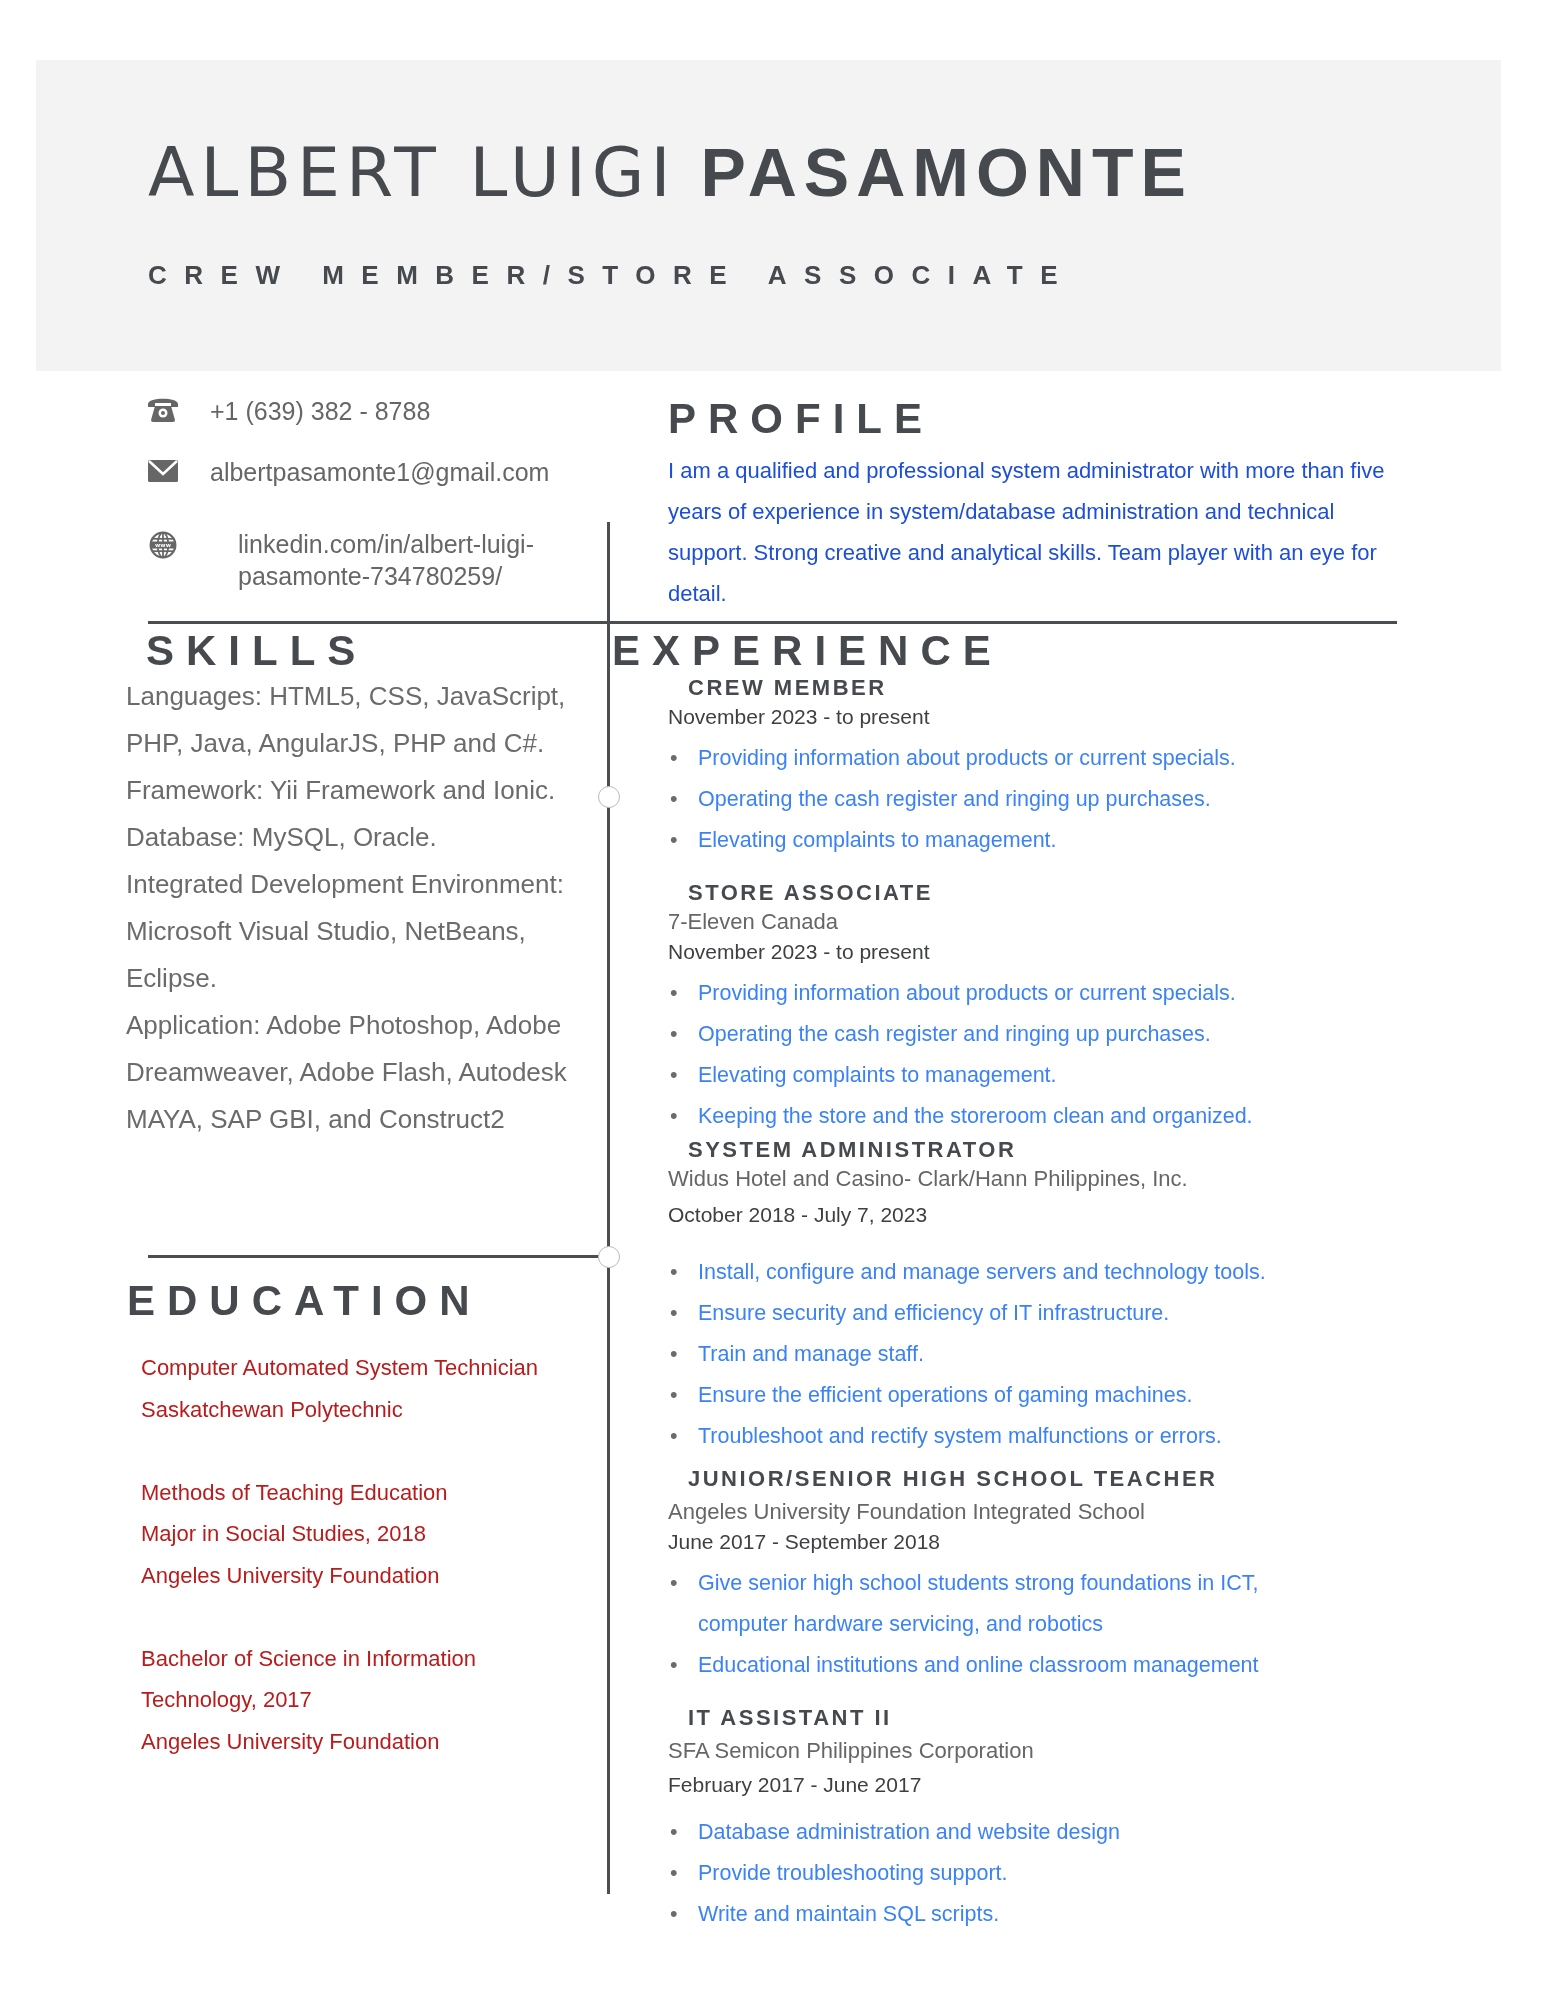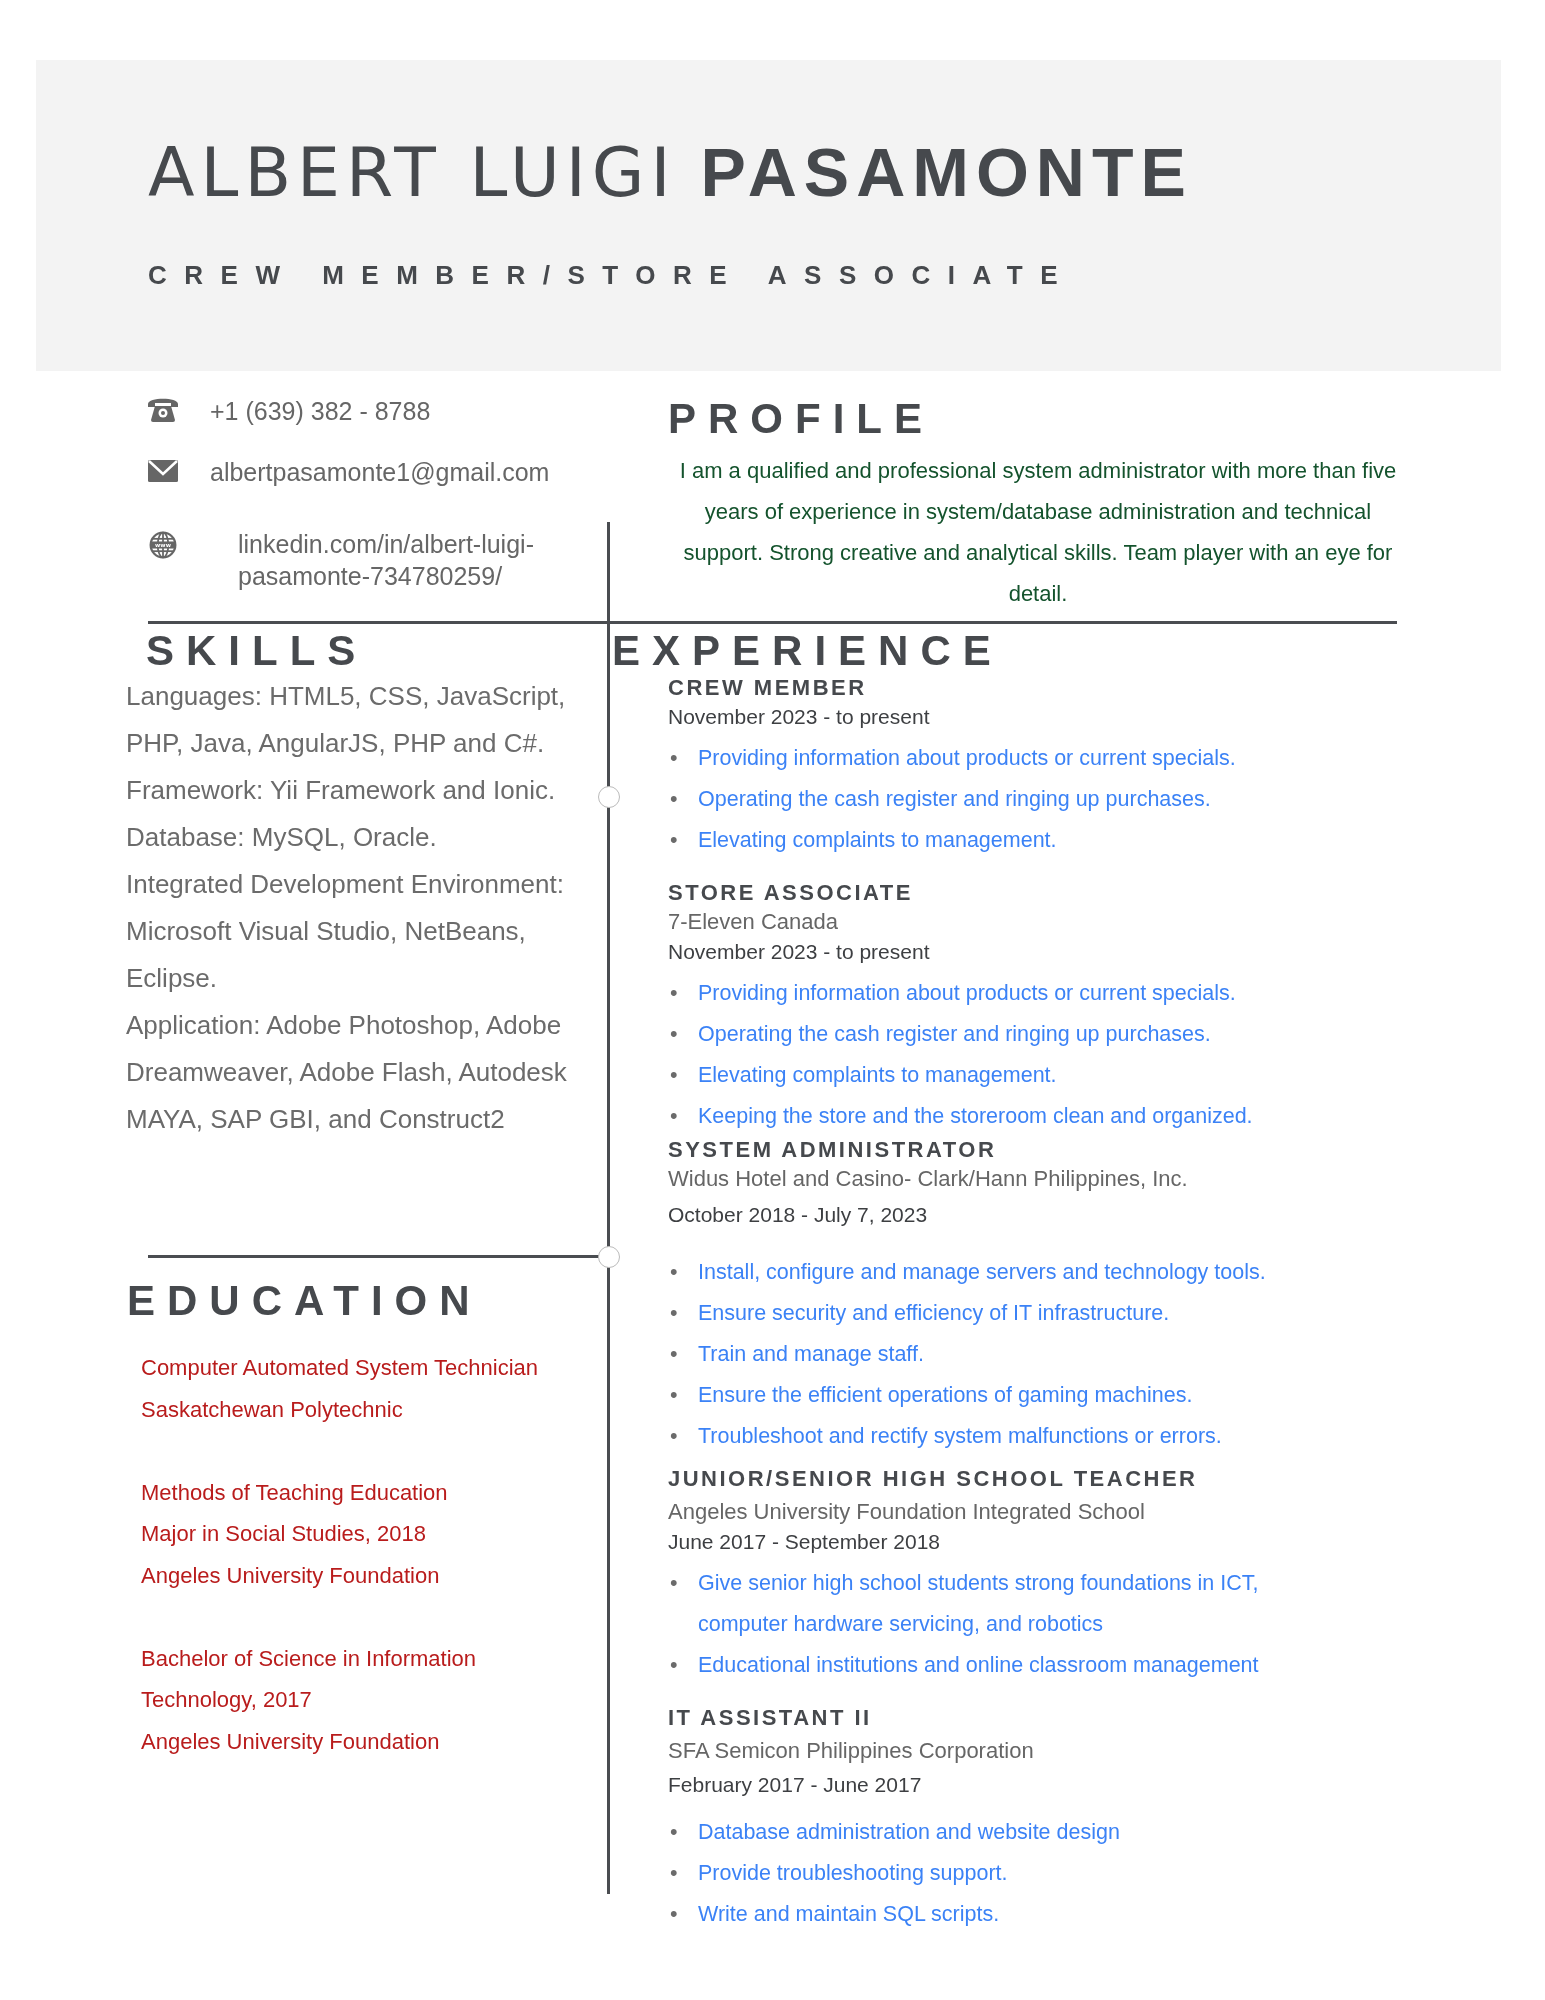--- a/index.html
+++ b/index.html
@@ -19,36 +19,36 @@
   .contact-email { top: 455px; }
   .contact-web { top: 530px; }
   .contact-web .text { left: 58px; white-space: normal; width: 360px; line-height: 32px; top: -2px; margin-left: 34px; }
 
   .section-heading { position: absolute; font-size: 42px; font-weight: bold; color: #46494d; letter-spacing: 12px; white-space: nowrap; line-height: 1; }
   .h-profile { left: 668px; top: 398px; text-align: center; }
   .h-skills { left: 146px; top: 630px; }
   .h-experience { left: 612px; top: 630px; }
   .h-education { left: 127px; top: 1280px; }
 
-  .profile-text { position: absolute; left: 668px; top: 450px; width: 740px; font-size: 22px; line-height: 41px; color: #14532d; text-align: center; }
+  .profile-text { position: absolute; left: 668px; top: 450px; width: 740px; font-size: 22px; line-height: 41px; color: #1d4ed8; }
 
   .skills-list { position: absolute; left: 126px; top: 673px; width: 470px; font-size: 26px; line-height: 47px; color: #6b6b6b; }
 
   .edu-list { position: absolute; left: 141px; top: 1347px; width: 460px; font-size: 22px; line-height: 41.5px; color: #b91c1c; }
   .edu-item { margin-bottom: 41.5px; }
 
   .vline { position: absolute; left: 607px; top: 522px; width: 3px; height: 1372px; background: #4a4d51; }
   .hline1 { position: absolute; left: 148px; top: 621px; width: 1249px; height: 3px; background: #4a4d51; }
   .hline2 { position: absolute; left: 148px; top: 1255px; width: 452px; height: 3px; background: #4a4d51; }
   .node { position: absolute; width: 22px; height: 22px; border-radius: 50%; background: #fff; border: 1px solid #bbbbbb; }
   .node1 { left: 598px; top: 786px; }
   .node2 { left: 598px; top: 1246px; }
 
   .exp { position: absolute; left: 668px; width: 740px; }
-  .exp .role { font-size: 22px; font-weight: bold; letter-spacing: 2.5px; color: #46494d; line-height: 28px; }
+  .exp .role { font-size: 22px; font-weight: bold; letter-spacing: 2.5px; color: #46494d; line-height: 28px; margin-left: 20px; }
   .exp .company { font-size: 22px; color: #666; line-height: 30px; }
   .exp .dates { font-size: 21px; color: #3d3f42; line-height: 30px; }
   .exp ul { list-style: none; margin-top: 6px; }
   .exp li { position: relative; padding-left: 30px; font-size: 21.5px; line-height: 41px; color: #3b82f6; }
   .exp li::before { content: "\2022"; position: absolute; left: 2px; top: 0; color: #6b6b6b; }
 
   .exp1 { top: 674px; }
   .exp2 { top: 879px; }
   .exp3 { top: 1136px; }
   .exp3 .dates { margin-top: 6px; }

